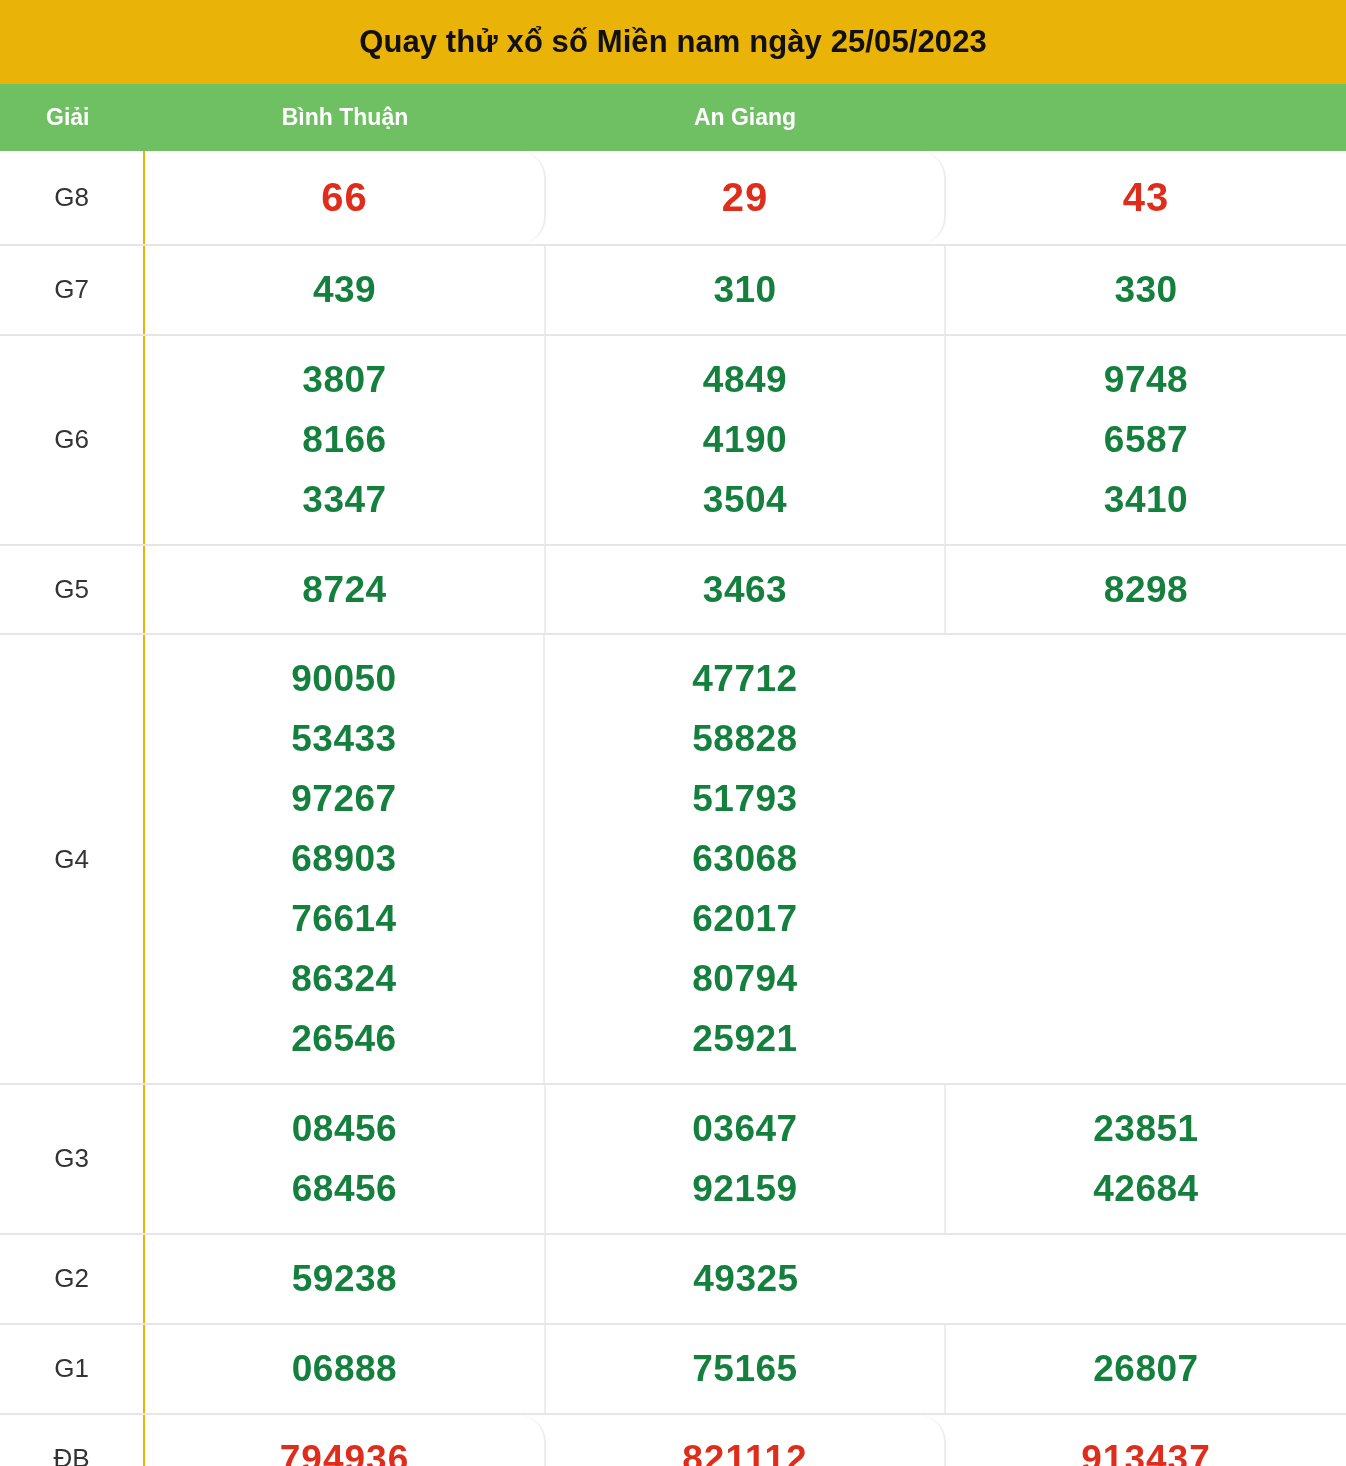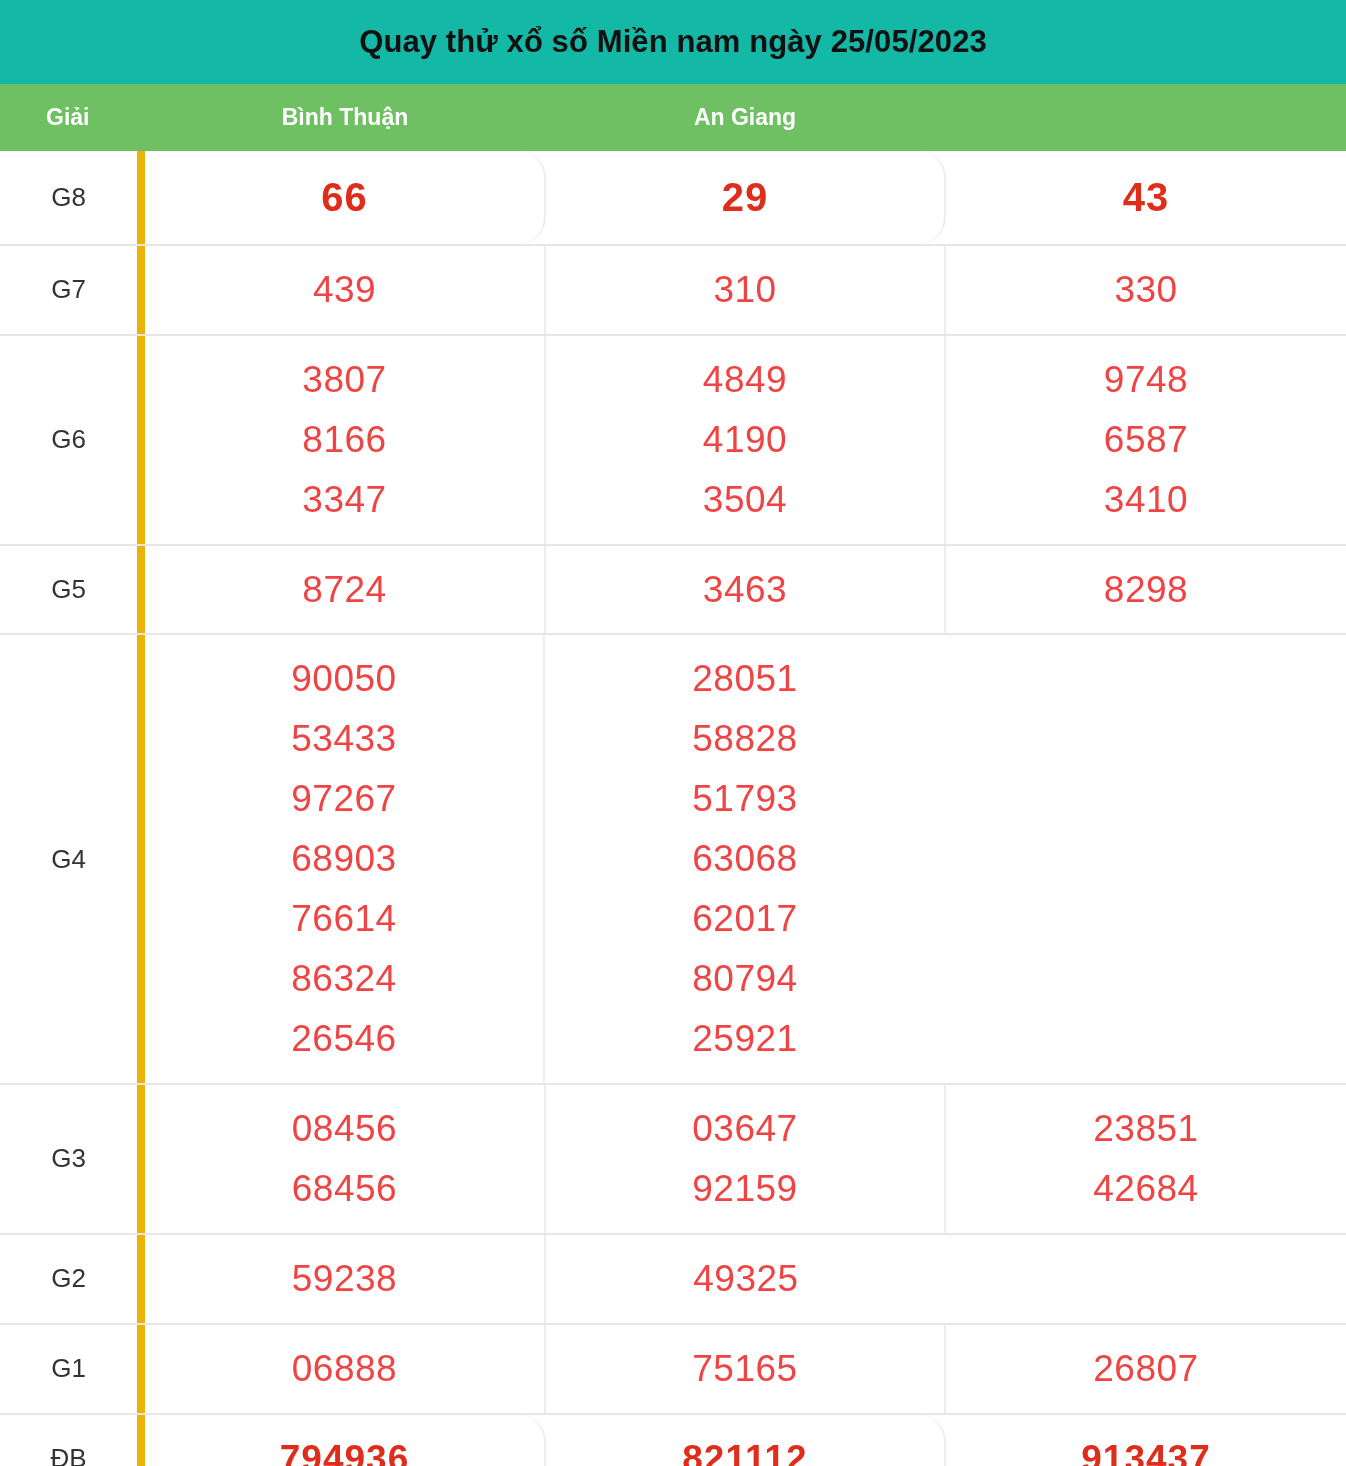--- a/index.html
+++ b/index.html
@@ -13,21 +13,21 @@
     -webkit-font-smoothing: antialiased;
   }
 
   .lottery-wrap {
     width: 1346px;
     background: #ffffff;
   }
 
   
   .title-bar {
-    background: #14b8a6;
+    background: #eab308;
     height: 84px;
     display: flex;
     align-items: center;
     justify-content: center;
   }
   .title-text {
     color: #111111;
     font-size: 31px;
     font-weight: 700;
     letter-spacing: 0.1px;
@@ -69,30 +69,30 @@
 
   .row .cell {
     display: flex;
     flex-direction: column;
     align-items: center;
     justify-content: center;
     box-sizing: border-box;
     padding: 14px 4px;
   }
   .row .cell.prize-label {
-    border-right: 8px solid #eab308;
+    border-right: 2px solid #eab308;
     color: #333333;
     font-size: 26px;
     font-weight: 400;
   }
   .row .cell.num-cell {
     border-right: 2px solid #ededed;
-    color: #ef4444;
+    color: #15803d;
     font-size: 37px;
-    font-weight: 400;
+    font-weight: 700;
   }
   .row .cell.num-cell:last-child { border-right: none; justify-content: center; }
 
   .num {
     line-height: 1.62;
     letter-spacing: 0.5px;
   }
 
   
   .row.accent .num-cell { color: #df2d1c; font-weight: 700; border-radius: 27px; }
@@ -175,21 +175,21 @@
         <div class="cell num-cell c-prov2">
           <div class="num">90050</div>
           <div class="num">53433</div>
           <div class="num">97267</div>
           <div class="num">68903</div>
           <div class="num">76614</div>
           <div class="num">86324</div>
           <div class="num">26546</div>
         </div>
         <div class="cell num-cell c-prov3">
-          <div class="num">28051</div>
+          <div class="num">47712</div>
           <div class="num">58828</div>
           <div class="num">51793</div>
           <div class="num">63068</div>
           <div class="num">62017</div>
           <div class="num">80794</div>
           <div class="num">25921</div>
         </div>
       </div>
       <div class="row r-g3">
         <div class="cell prize-label c-prize">G3</div>

